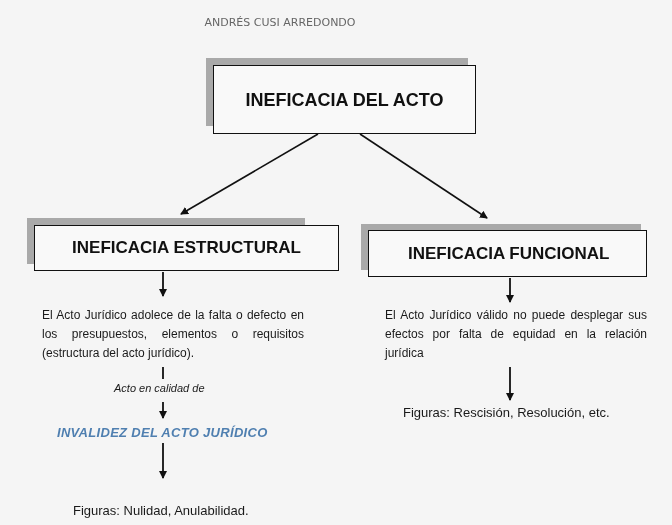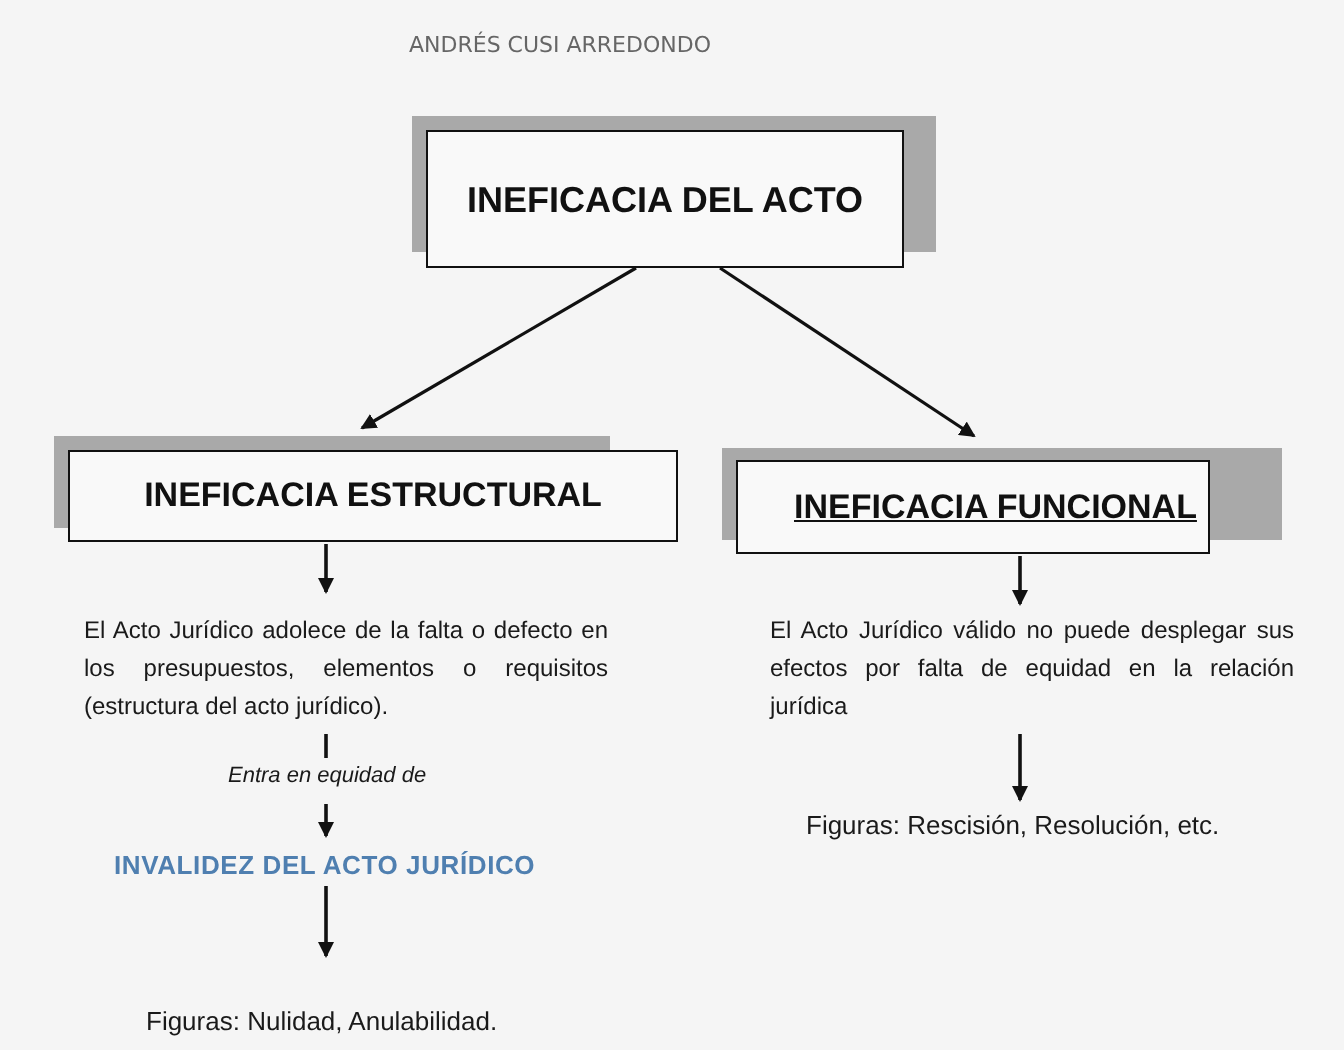--- a/index.html
+++ b/index.html
@@ -33,51 +33,51 @@
     letter-spacing: 0.3px;
   }
   svg.arrows { position: absolute; left: 0; top: 0; }
 </style>
 </head>
 <body>
 
 <div class="author">ANDRÉS CUSI ARREDONDO</div>
 
 <div class="shadow" style="left:206px; top:58px; width:262px; height:68px;"></div>
-<div class="box main-box" style="left:213px; top:65px; width:239px; height:69px;">
+<div class="box main-box" style="left:213px; top:65px; width:263px; height:69px;">
   <div>
     <div>INEFICACIA DEL ACTO</div>
   </div>
 </div>
 
 <div class="shadow" style="left:27px; top:218px; width:278px; height:46px;"></div>
 <div class="box sub-box" style="left:34px; top:225px; width:305px; height:46px;">
   <span>INEFICACIA ESTRUCTURAL</span>
 </div>
 
 <div class="shadow" style="left:361px; top:224px; width:280px; height:46px;"></div>
-<div class="box sub-box" style="left:368px; top:230px; width:237px; height:47px; justify-content:flex-start; padding-left:28px;text-decoration:underline;">
+<div class="box sub-box" style="left:368px; top:230px; width:279px; height:47px; justify-content:flex-start; padding-left:39px;">
   <span>INEFICACIA FUNCIONAL</span>
 </div>
 
 <svg class="arrows" width="672" height="525">
   <defs>
     <marker id="ah" markerWidth="8" markerHeight="8" refX="7" refY="4" orient="auto" markerUnits="userSpaceOnUse">
       <path d="M0,0 L8,4 L0,8 z" fill="#111"></path>
     </marker>
   </defs>
   <line x1="318" y1="134" x2="181" y2="214" stroke="#111" stroke-width="1.6" marker-end="url(#ah)"></line>
   <line x1="360" y1="134" x2="487" y2="218" stroke="#111" stroke-width="1.6" marker-end="url(#ah)"></line>
   <line x1="163" y1="272" x2="163" y2="296" stroke="#111" stroke-width="1.8" marker-end="url(#ah)"></line>
   <line x1="163" y1="367" x2="163" y2="379" stroke="#111" stroke-width="1.8"></line>
   <line x1="163" y1="402" x2="163" y2="418" stroke="#111" stroke-width="1.8" marker-end="url(#ah)"></line>
   <line x1="163" y1="443" x2="163" y2="478" stroke="#111" stroke-width="1.8" marker-end="url(#ah)"></line>
   <line x1="510" y1="278" x2="510" y2="302" stroke="#111" stroke-width="1.8" marker-end="url(#ah)"></line>
   <line x1="510" y1="367" x2="510" y2="400" stroke="#111" stroke-width="1.8" marker-end="url(#ah)"></line>
 </svg>
 
 <div class="para" style="left:42px; top:306px; width:262px;">El Acto Jurídico adolece de la falta o defecto en los presupuestos, elementos o requisitos (estructura del acto jurídico).</div>
-<div class="italic-note" style="left:114px; top:382px;">Entra en equidad de</div>
-<div class="invalidez" style="left:57px; top:425px;">INVALIDEZ DEL ACTO JURÍDICO</div>
+<div class="italic-note" style="left:114px; top:382px;">Acto en calidad de</div>
+<div class="invalidez" style="left:57px; top:425px;font-style:italic;">INVALIDEZ DEL ACTO JURÍDICO</div>
 <div class="caption" style="left:73px; top:483px;margin-top:20px;">Figuras: Nulidad, Anulabilidad.</div>
 
 <div class="para" style="left:385px; top:306px; width:262px;">El Acto Jurídico válido no puede desplegar sus efectos por falta de equidad en la relación jurídica</div>
 <div class="caption" style="left:403px; top:405px;">Figuras: Rescisión, Resolución, etc.</div>
 
 </body></html>

